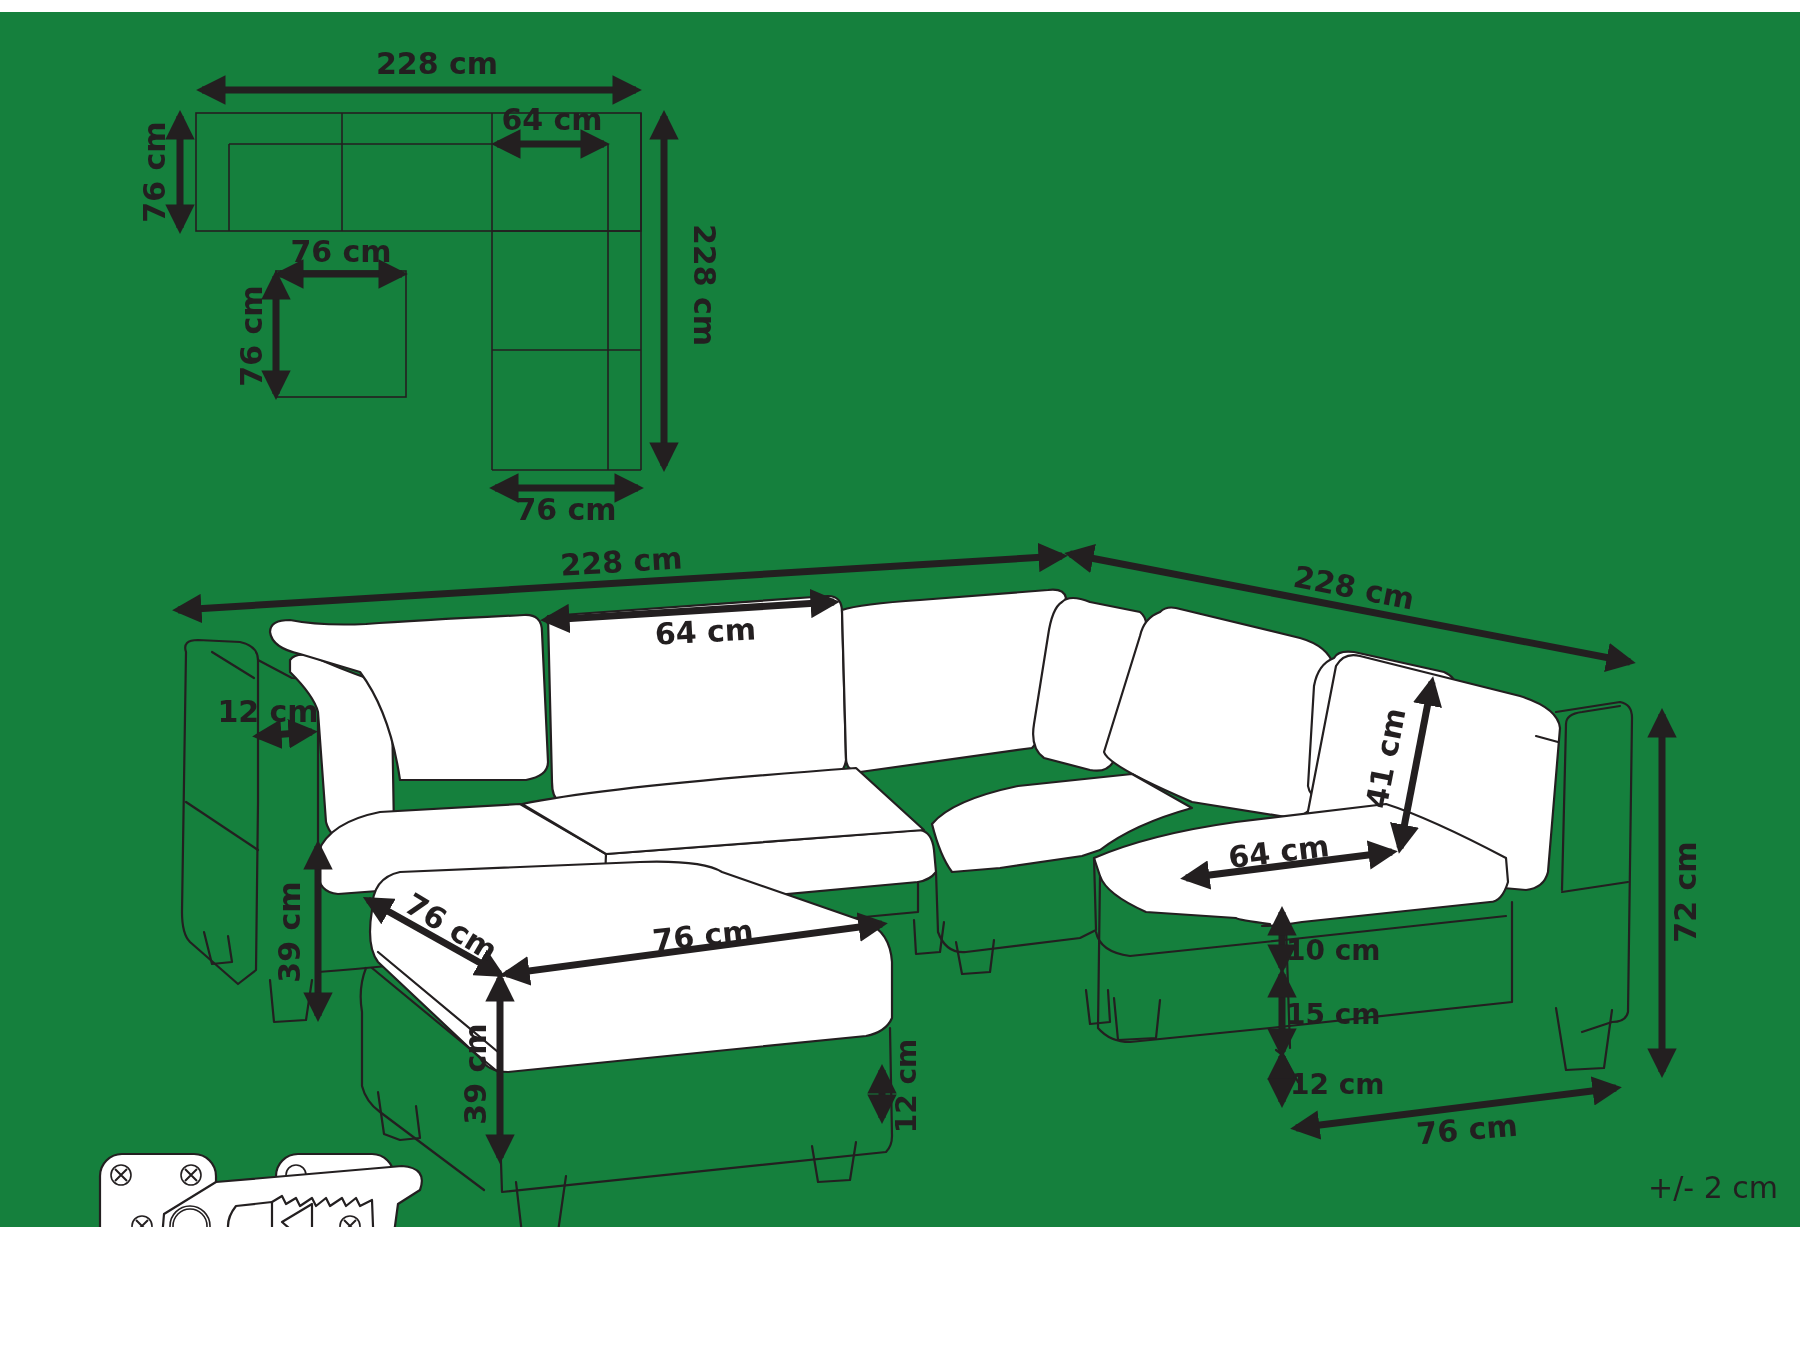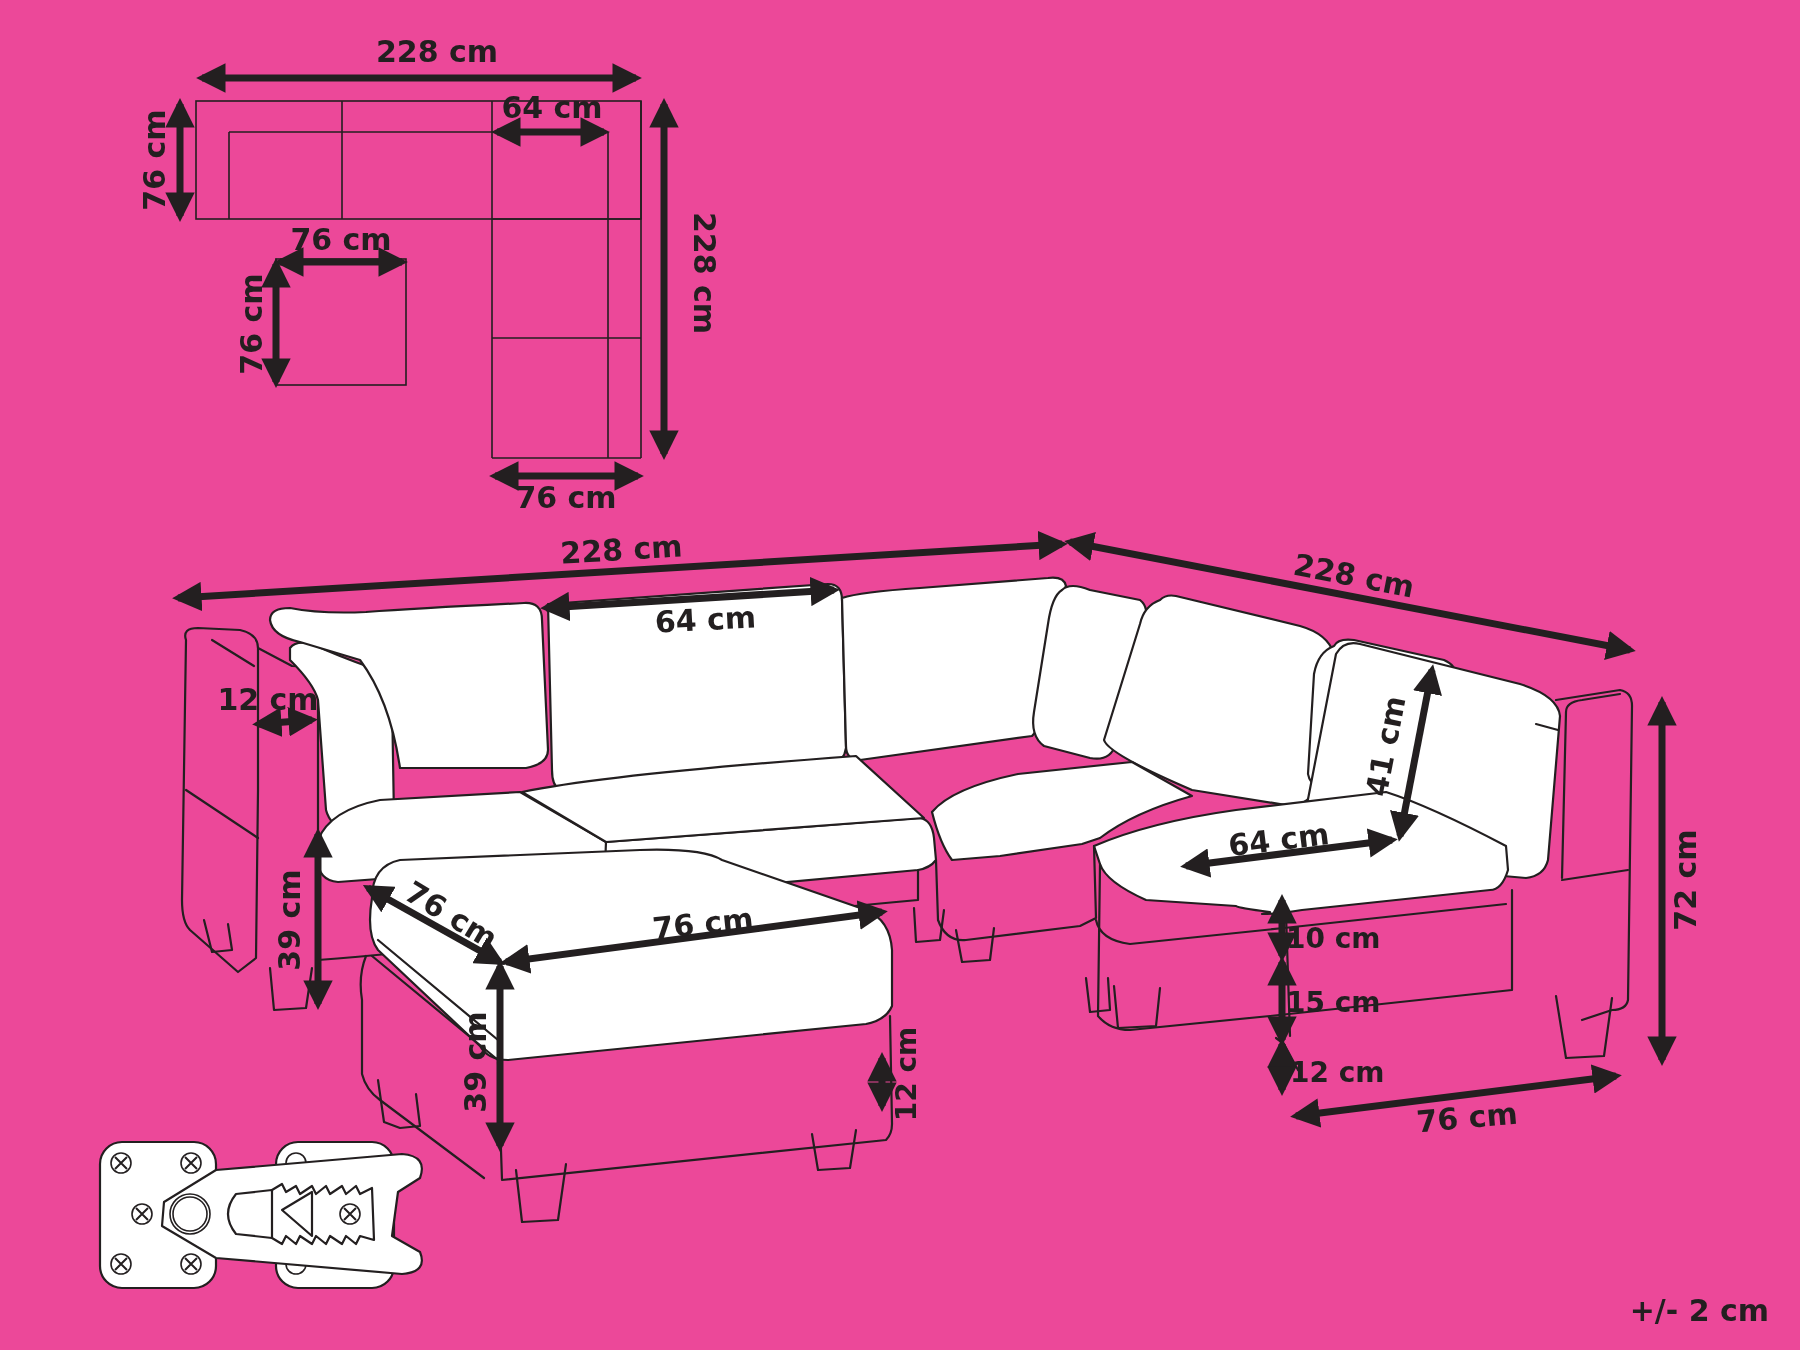--- a/index.html
+++ b/index.html
@@ -1,24 +1,24 @@
 <!DOCTYPE html>
 <html><head>
 <meta charset="utf-8">
 <style>
   html, body { margin: 0; padding: 0; background: #ffffff; }
-  #canvas { position: relative; width: 1800px; height: 1350px; overflow: hidden; background: #ec4899; }
+  #canvas { position: relative; width: 1800px; height: 1215px; overflow: hidden; background: #15803d; margin-top: 12px; }
   svg { position: absolute; left: 0; top: 0; }
   .ln { fill: none; stroke: #231f20; stroke-width: 2.2; stroke-linejoin: round; stroke-linecap: round; }
   .lnT { fill: none; stroke: #231f20; stroke-width: 1.6; }
   .fillw { fill: #ffffff; stroke: #231f20; stroke-width: 2.2; stroke-linejoin: round; }
   .dim { stroke: #231f20; stroke-width: 7; fill: none; }
   .lbl { font-family: "DejaVu Sans", sans-serif; font-weight: bold; fill: #231f20; font-size: 30px; }
   .lbl-sm { font-family: "DejaVu Sans", sans-serif; font-weight: bold; fill: #231f20; font-size: 28px; }
-  .tol { position: absolute; right: 31px; bottom: 22px; font-family: "DejaVu Sans", sans-serif; font-weight: bold; font-size: 30px; color: #231f20; }
+  .tol { position: absolute; right: 22px; bottom: 22px; font-family: "DejaVu Sans", sans-serif; font-weight: normal; font-size: 30px; color: #231f20; }
 </style>
 </head>
 <body>
 
 <div id="canvas">
 <svg width="1800" height="1350" viewBox="0 0 1800 1350" xmlns="http://www.w3.org/2000/svg">
   <defs>
     <marker id="ah" viewBox="0 0 10 10" refX="8" refY="5" markerWidth="4.2" markerHeight="4.2" orient="auto-start-reverse">
       <path d="M0,0 L10,5 L0,10 z" fill="#231f20"></path>
     </marker>

